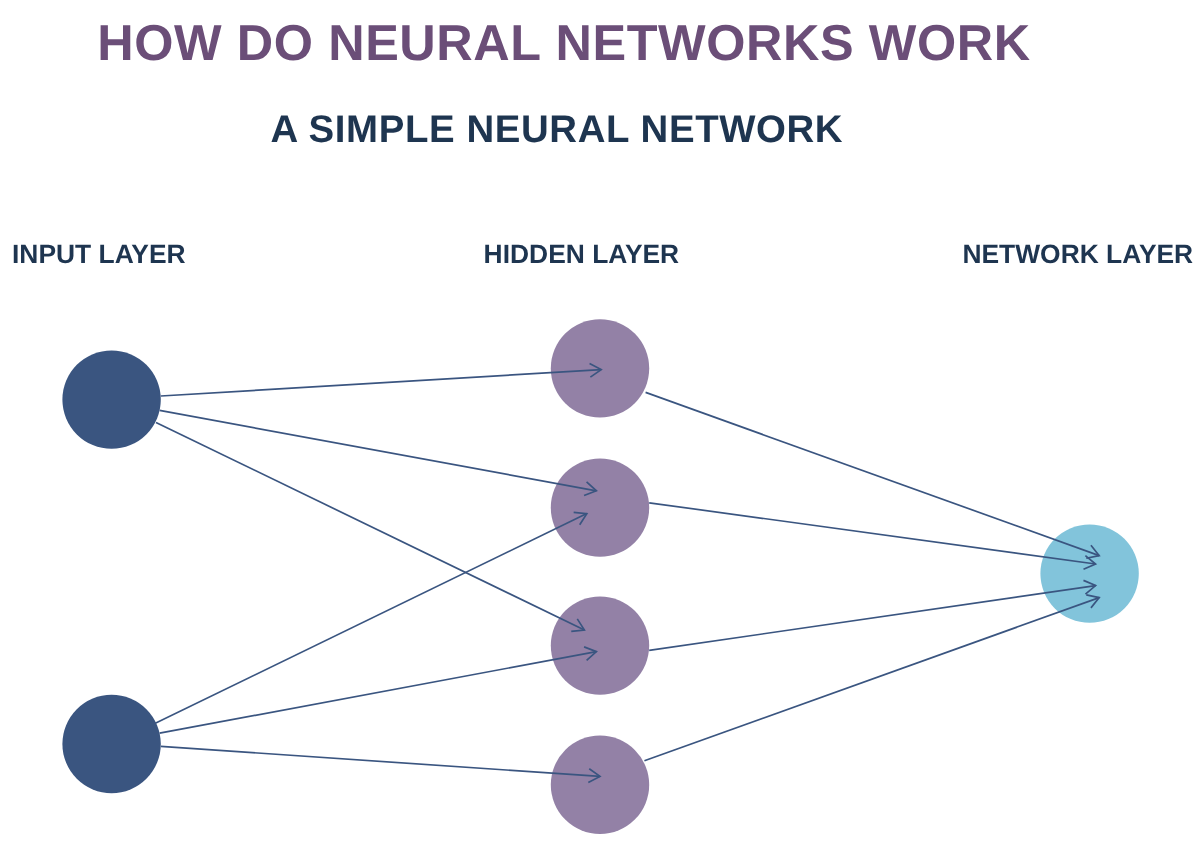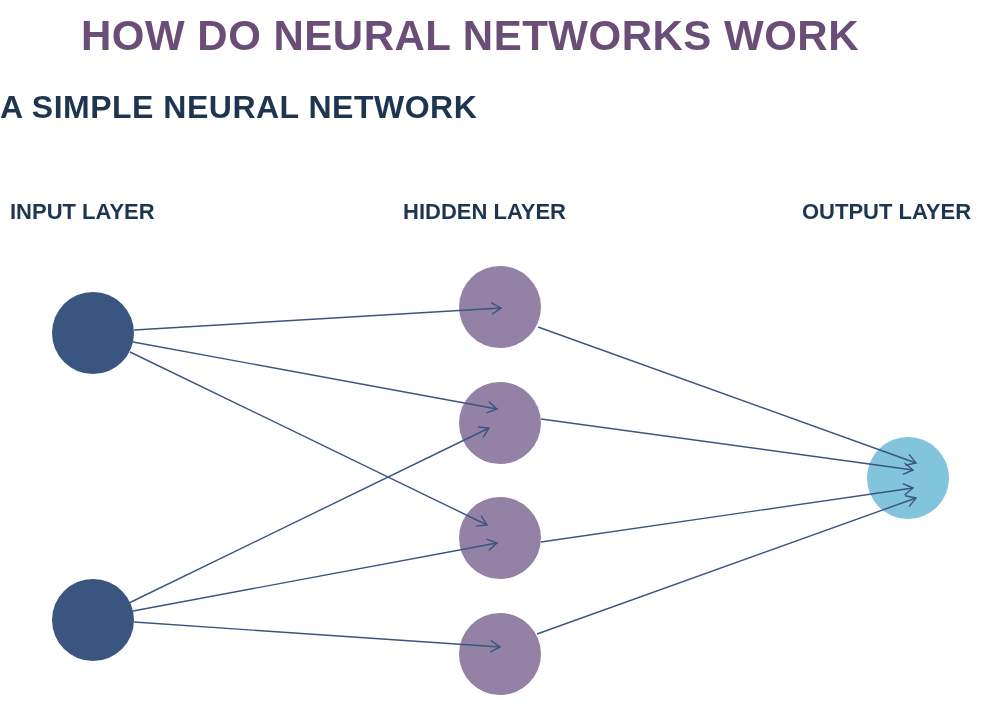--- a/index.html
+++ b/index.html
@@ -1,37 +1,37 @@
 <!DOCTYPE html>
 <html><head>
   <meta charset="utf-8">
   <style>
     html, body { margin: 0; padding: 0; background: #ffffff; }
     body { width: 1000px; height: 709px; position: relative; overflow: hidden;
            font-family: "Liberation Sans", sans-serif; }
     .title { position: absolute; left: 0; width: 940px; top: 12px; text-align: center;
              font-size: 42px; font-weight: bold; color: #6b4e78; letter-spacing: 0.5px; }
-    .subtitle { position: absolute; left: 0; width: 928px; top: 89px; text-align: left;
+    .subtitle { position: absolute; left: 0; width: 928px; top: 89px; text-align: center;
                 font-size: 32px; font-weight: bold; color: #1e3550; letter-spacing: 0.5px; }
     .layer-label { position: absolute; top: 199px; font-size: 22px; font-weight: bold;
                    color: #1e3550; white-space: nowrap; }
     #lbl-input { left: 10px; }
     #lbl-hidden { left: 403px; }
     #lbl-output { left: 802px; }
     svg#net { position: absolute; left: 0; top: 0; }
   </style>
 </head>
 <body>
 
 <div class="title">HOW DO NEURAL NETWORKS WORK</div>
 <div class="subtitle">A SIMPLE NEURAL NETWORK</div>
 
 <div class="layer-label" id="lbl-input">INPUT LAYER</div>
 <div class="layer-label" id="lbl-hidden">HIDDEN LAYER</div>
-<div class="layer-label" id="lbl-output">OUTPUT LAYER</div>
+<div class="layer-label" id="lbl-output">NETWORK LAYER</div>
 
 <svg id="net" width="1000" height="709" viewBox="0 0 1000 709">
   <g id="nodes-layer">
       <circle cx="93" cy="333" r="41" fill="#3a5580"></circle>
       <circle cx="93" cy="620" r="41" fill="#3a5580"></circle>
       <circle cx="500" cy="307" r="41" fill="#9381a6"></circle>
       <circle cx="500" cy="423" r="41" fill="#9381a6"></circle>
       <circle cx="500" cy="538" r="41" fill="#9381a6"></circle>
       <circle cx="500" cy="654" r="41" fill="#9381a6"></circle>
       <circle cx="908" cy="478" r="41" fill="#82c4db"></circle>

